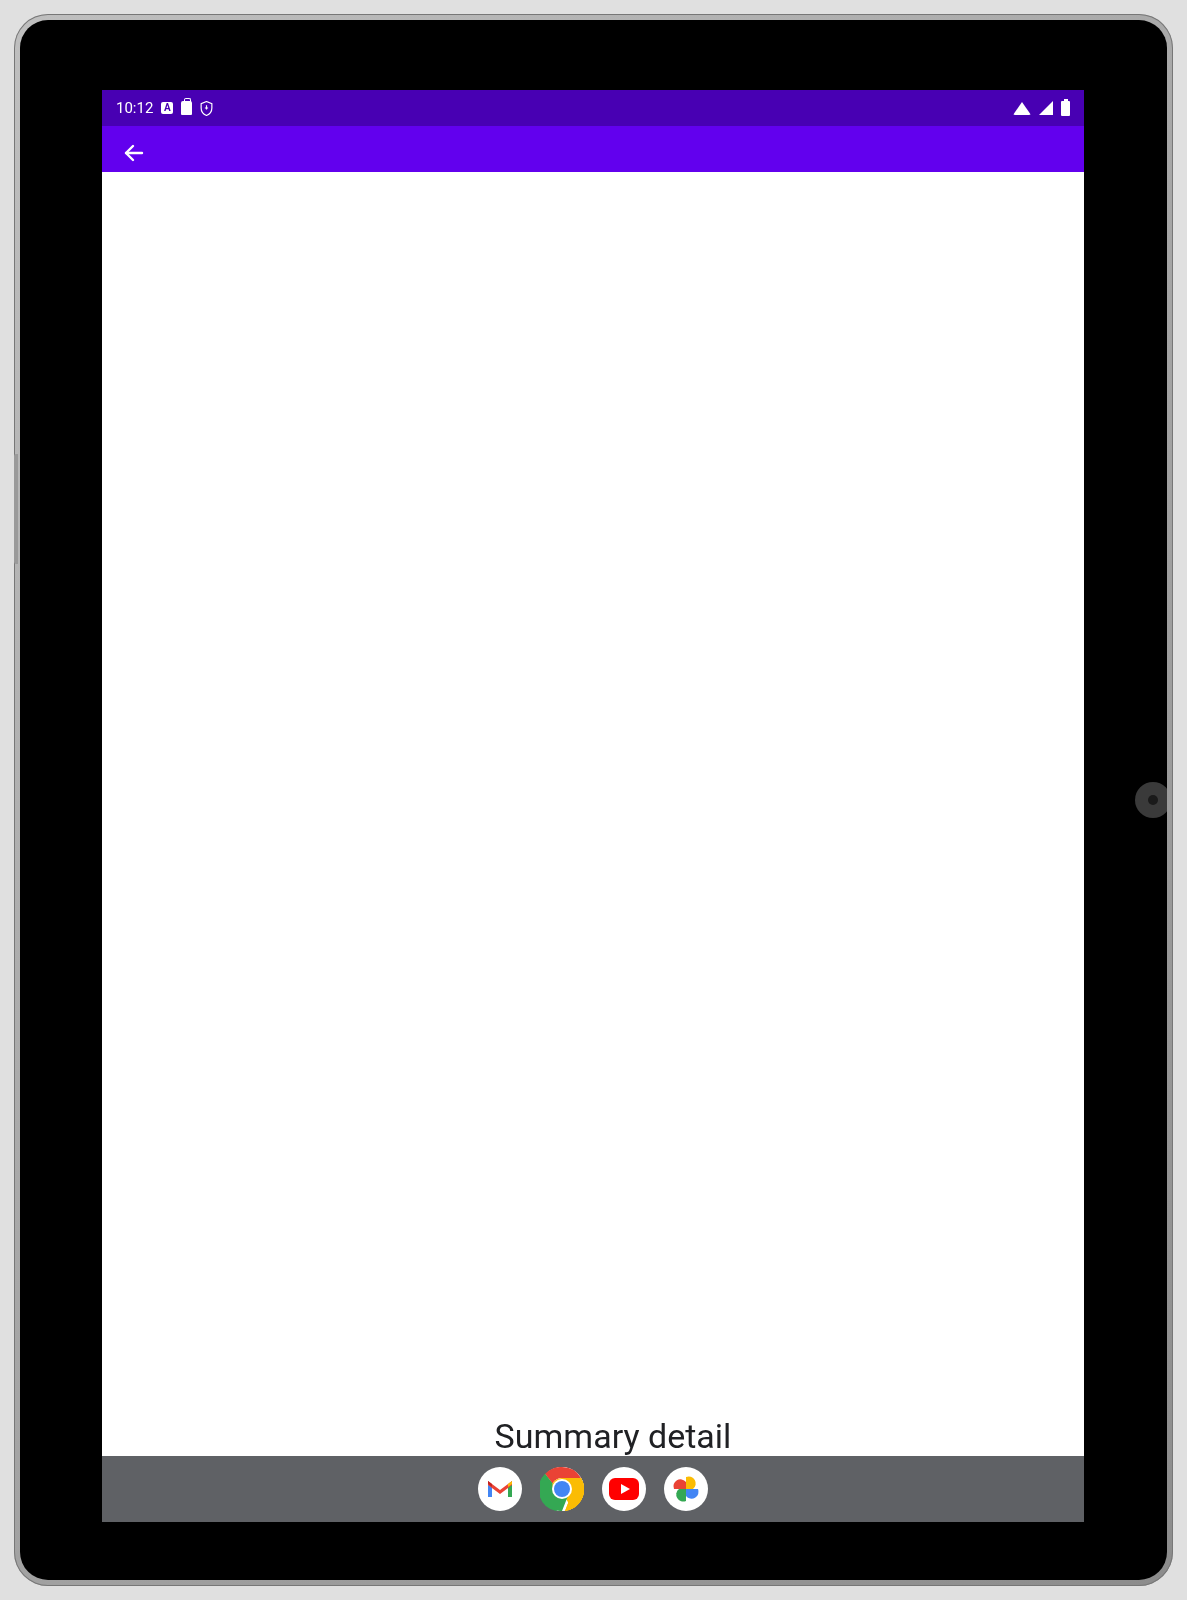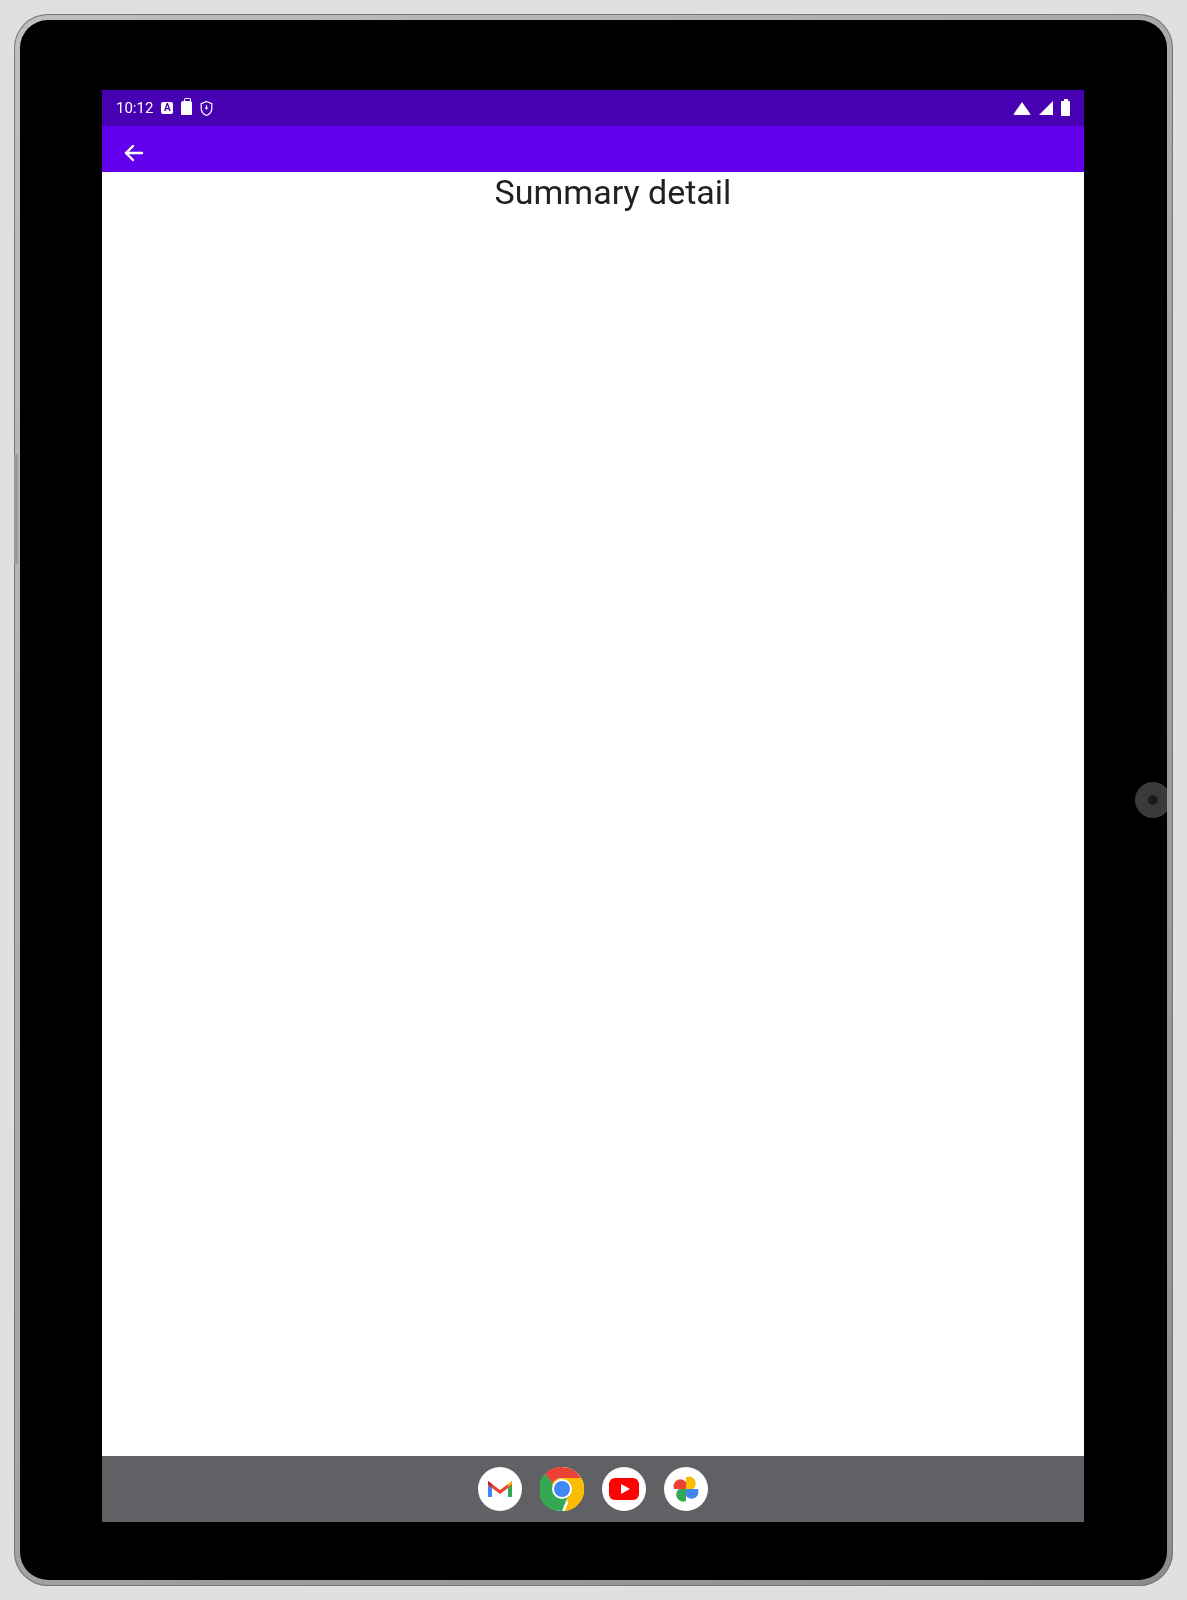--- a/index.html
+++ b/index.html
@@ -120,21 +120,21 @@
   }
   .back-btn svg{stroke:#fff;}
 
   
   .content{
     position:absolute;
     top:82px; 
     bottom:66px; 
     left:0;right:0;
     display:flex;
-    align-items:flex-start;
+    align-items:flex-end;
     justify-content:center;
     background:#fff;
     padding-left:40px;
   }
   .content .title{
     font-size:34px;
     color:#202124;
     font-weight:400;
   }
 

